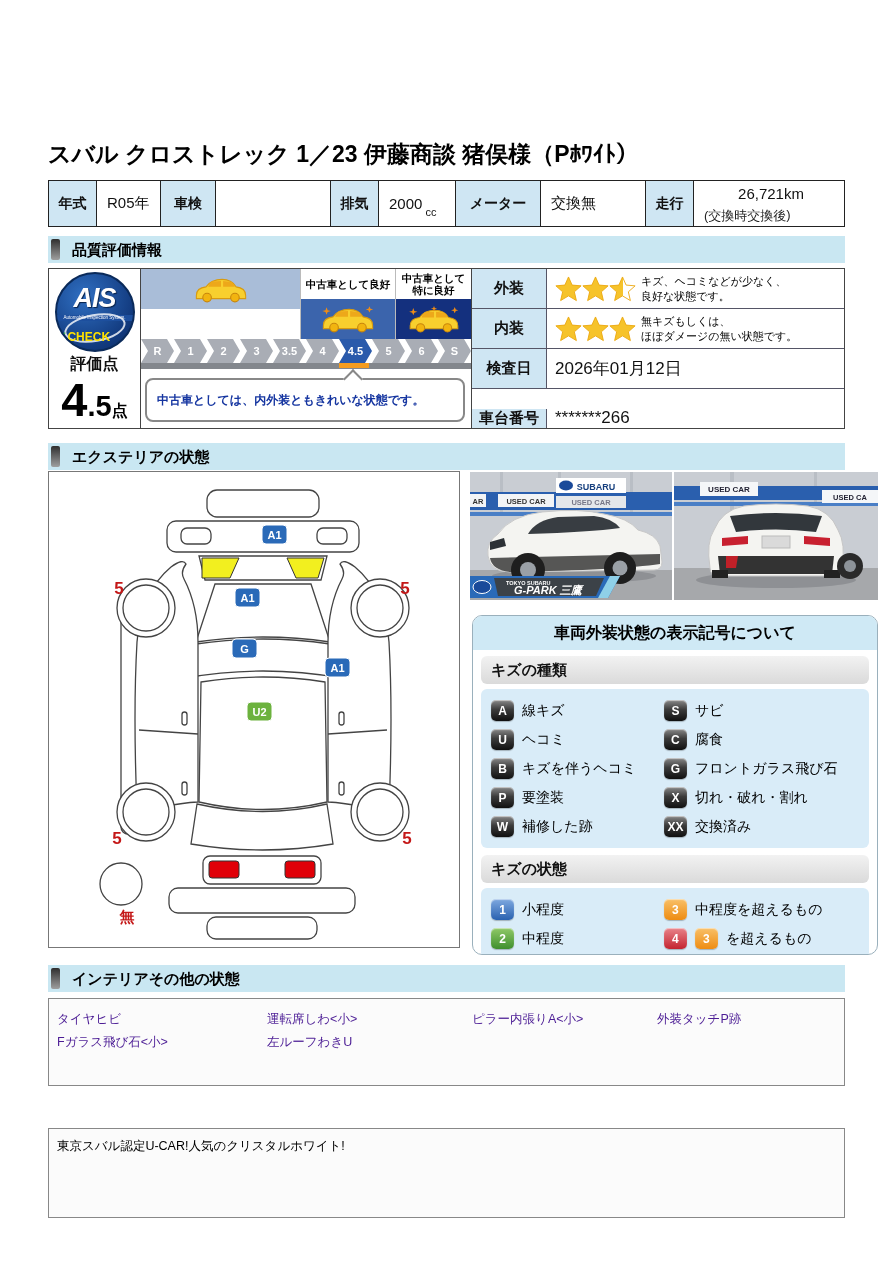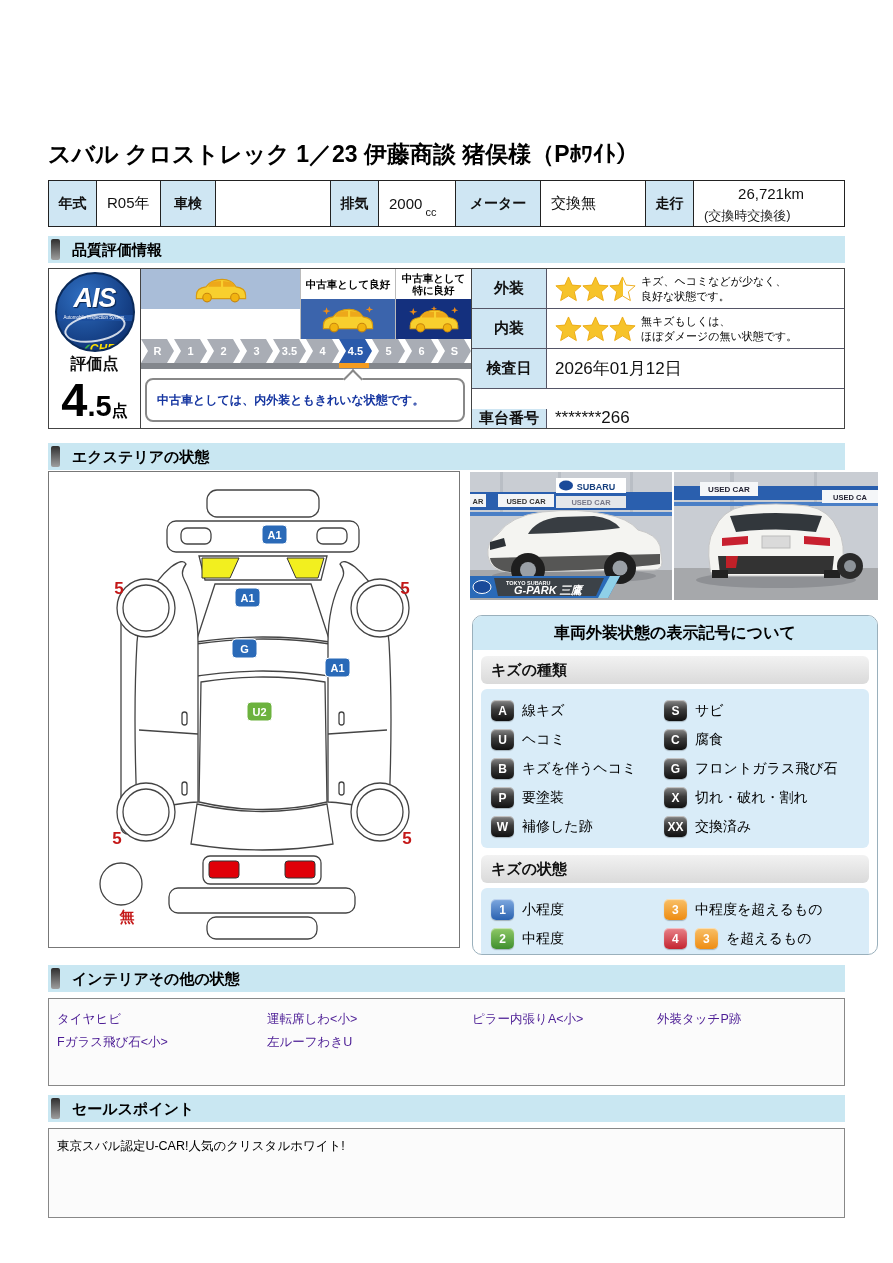--- a/index.html
+++ b/index.html
@@ -36,22 +36,22 @@
   .q-left{width:92px;border-right:1px solid #444;box-sizing:border-box;display:flex;
           flex-direction:column;align-items:center;padding-top:3px;}
   .ais{width:80px;height:80px;border-radius:50%;position:relative;overflow:hidden;
        background:radial-gradient(circle at 35% 30%,#2f6fc2,#123a7e 70%,#0c2a60);
        border:2px solid #0a2a5a;box-sizing:border-box;}
   .ais-name{color:#fff;font-style:italic;font-weight:bold;font-size:27px;text-align:center;
             margin-top:9px;letter-spacing:-1px;text-shadow:1px 1px 1px #06214a;}
   .ais-sub{font-size:4.5px;color:#fff;background:#1d4f9e;text-align:center;line-height:6px;margin-top:1px;}
   .ais-swoosh{position:absolute;left:7px;top:40px;width:62px;height:28px;border:2px solid rgba(255,255,255,.8);
               border-radius:50%;transform:rotate(-10deg);box-sizing:border-box;}
-  .ais-check{position:relative;text-align:right;font-style:italic;font-weight:bold;font-size:12px;
-             color:#ffe100;margin-top:20px;}
+  .ais-check{position:relative;text-align:left;font-weight:bold;font-size:12px;
+             color:#ffe100;margin-top:8px;}
   .ais-check .chk{color:#3db54a;font-size:13px;}
   .score-label{font-weight:bold;font-size:16px;margin-top:2px;}
   .score{display:flex;align-items:baseline;font-weight:bold;line-height:1;margin-top:1px;color:#000;}
   .score-int{font-size:47px;} .score-frac{font-size:29px;} .score-unit{font-size:16px;}
 
   .q-mid{width:330px;position:relative;box-sizing:border-box;}
   .zones{display:flex;height:70px;}
   .zone{position:relative;border-right:1px solid #bbb;box-sizing:border-box;}
   .zone:last-child{border-right:none;}
   .zone .zl{height:30px;display:flex;flex-direction:column;align-items:center;justify-content:center;
@@ -508,19 +508,15 @@
   </div>
   <div class="intbox">
     <span>タイヤヒビ</span>
     <span>運転席しわ&lt;小&gt;</span>
     <span>ピラー内張りA&lt;小&gt;</span>
     <span>外装タッチP跡</span>
     <span>Fガラス飛び石&lt;小&gt;</span>
     <span>左ルーフわきU</span>
   </div>
 
-  <div class="sec" style="top:1095px">
-    <span class="bar"></span>
-    <span class="t">セールスポイント</span>
-  </div>
   <div class="salesbox">東京スバル認定U-CAR!人気のクリスタルホワイト!</div>
 
 </div>
 
 </body></html>

